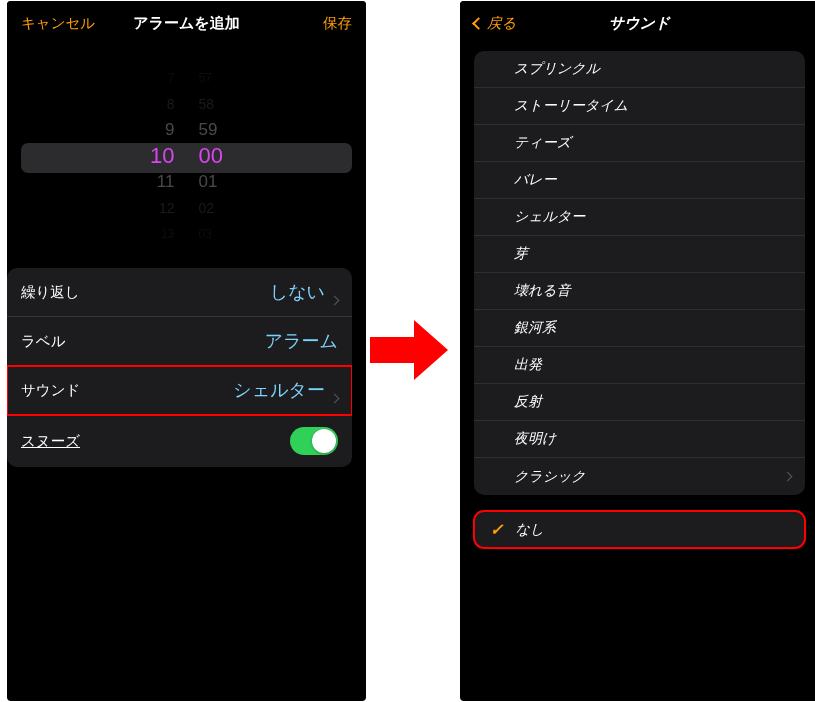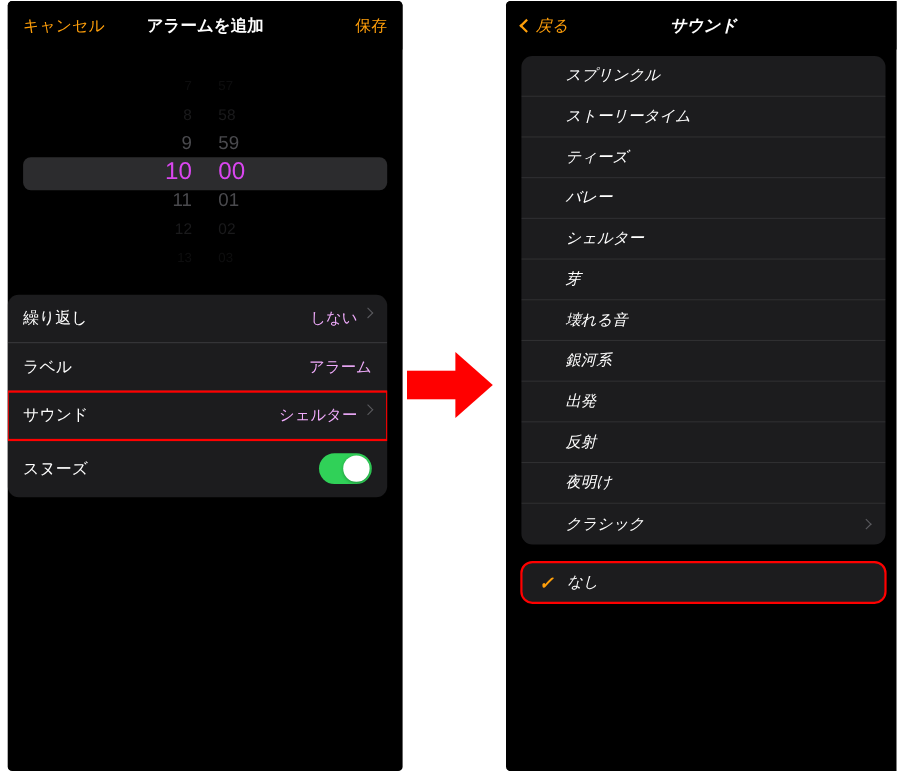--- a/index.html
+++ b/index.html
@@ -122,26 +122,26 @@
   }
   .settings-row {
     display: flex;
     align-items: center;
     justify-content: space-between;
     padding: 12px 14px;
     border-bottom: 0.5px solid #38383a;
     color: #fff;
     font-size: 14.5px;
   }
-  .settings-row:last-child { border-bottom: none; }
+  .settings-row:last-child { border-bottom: none; text-decoration: underline; }
   .settings-value {
-    color: #f0abfc;
-    font-size: 14px;
-    display: flex;
-    align-items: flex-start;
+    color: #7dd3fc;
+    font-size: 18px;
+    display: flex;
+    align-items: flex-end;
   }
   .settings-row.highlighted {
     outline: 2.5px solid #ff0000;
     outline-offset: -1px;
     position: relative;
     z-index: 2;
   }
 
   
   .switch {

